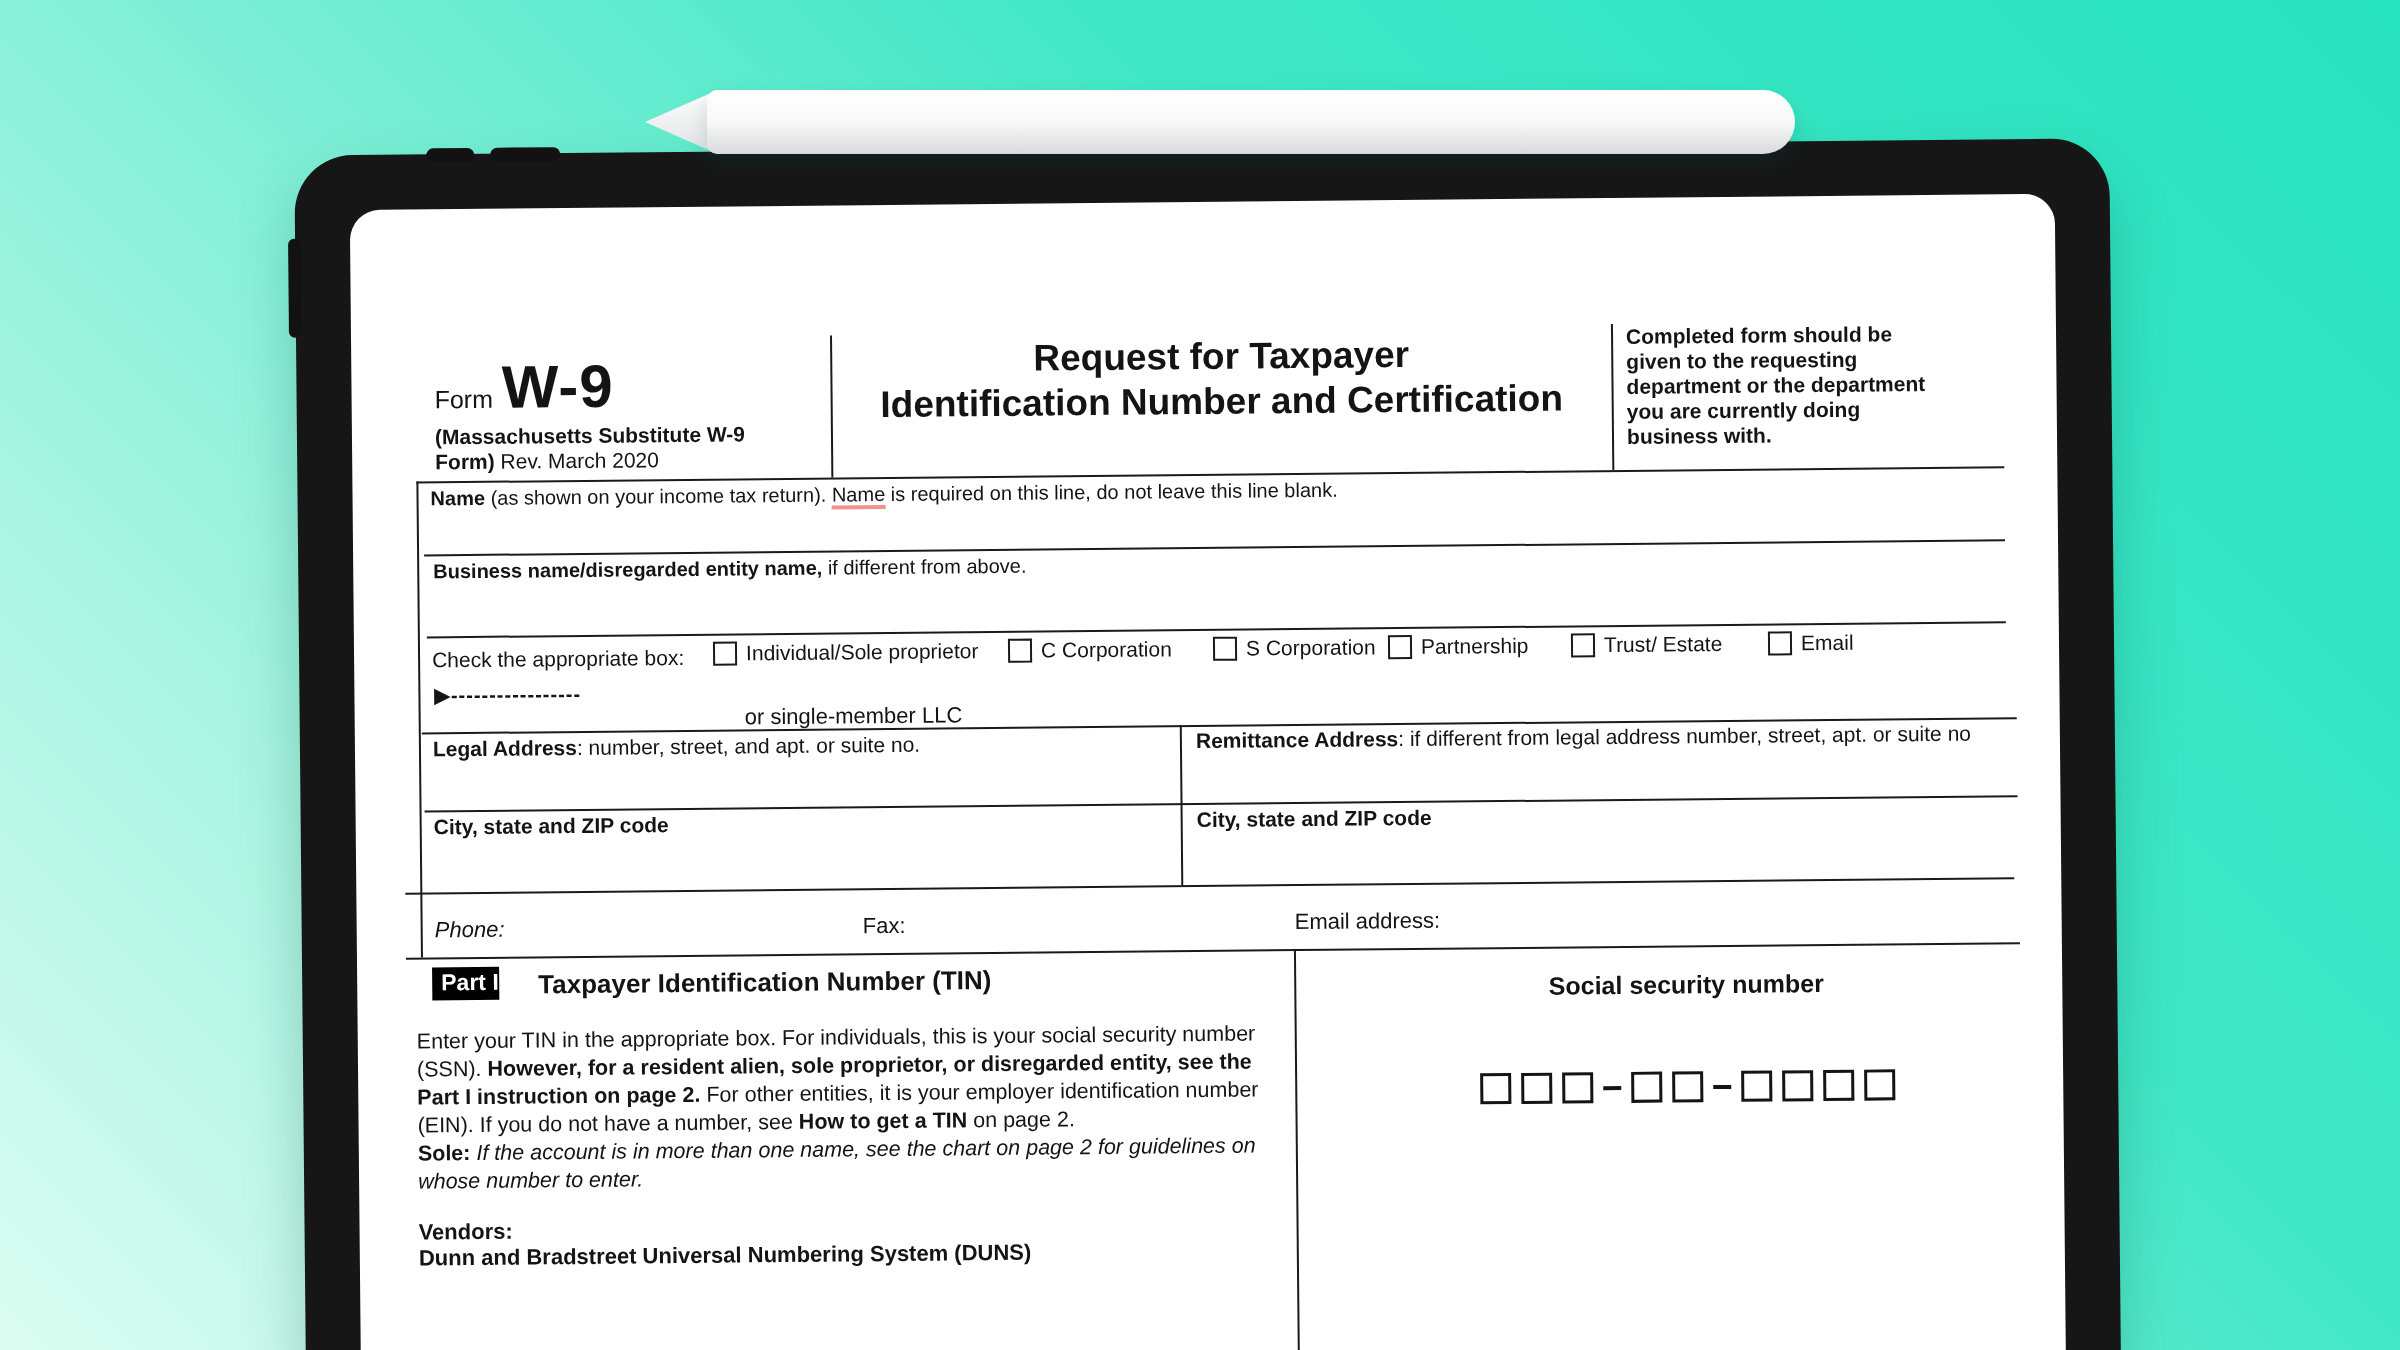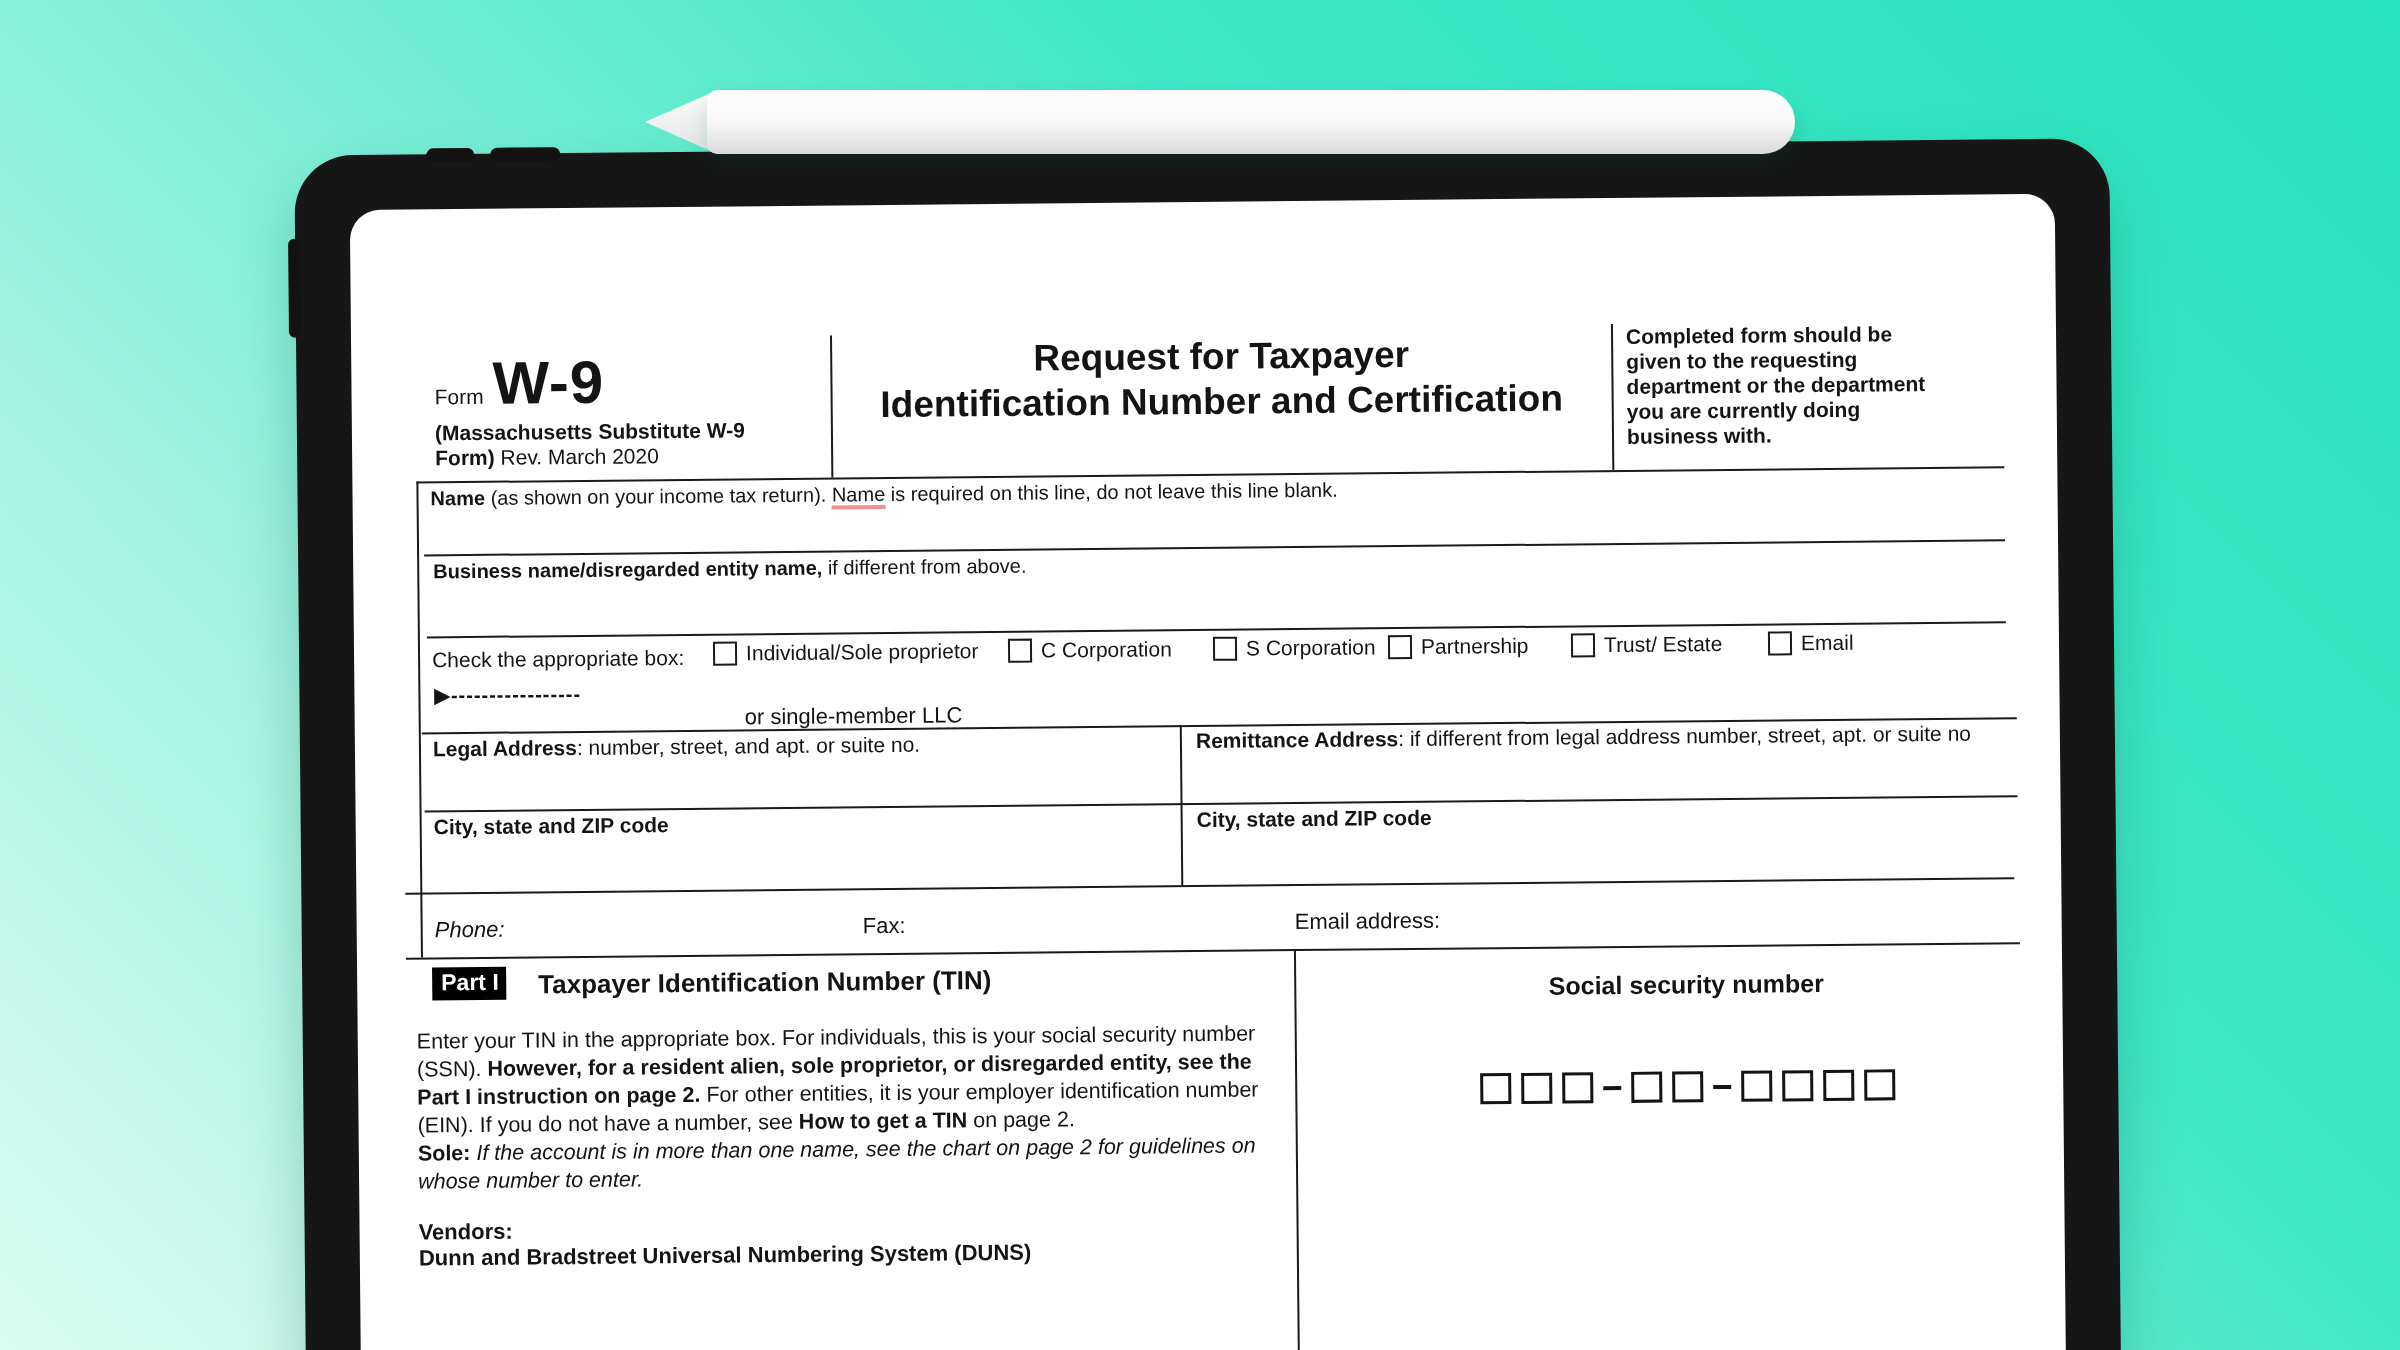--- a/index.html
+++ b/index.html
@@ -28,21 +28,21 @@
   .screen{position:absolute;left:55px;top:55px;width:1705px;height:1445px;background:#ffffff;border-radius:30px;overflow:hidden;}
   
   .form{position:absolute;left:49px;top:118px;width:1614px;height:1032px;}
   .hl{position:absolute;height:2px;background:#1a1a1a;}
   .vl{position:absolute;width:2px;background:#1a1a1a;}
   .b{font-weight:bold;}
   .field-area{position:absolute;}
   
   .w9-block{position:absolute;left:34px;top:10px;width:370px;}
   .w9-line{display:flex;align-items:baseline;gap:9px;}
-  .form-word{font-size:21px;margin-top:48px;}
+  .form-word{font-size:25px;margin-top:48px;}
   .w9-big{font-size:60px;font-weight:bold;letter-spacing:1px;}
   .w9-sub{margin-top:2px;font-size:21px;line-height:25px;width:352px;}
   .hdr-div1{left:430px;top:12px;height:142px;}
   .hdr-title{position:absolute;left:436px;top:14px;width:770px;text-align:center;font-weight:bold;font-size:37px;line-height:45px;}
   .hdr-div2{left:1211px;top:8px;height:146px;}
   .hdr-instr{position:absolute;left:1226px;top:8px;width:302px;font-weight:bold;font-size:21px;line-height:25px;}
   .l1{left:15px;top:154px;width:1588px;}
   .left-border{left:15px;top:154px;height:476px;}
   
   .name-label{position:absolute;left:29px;top:160px;font-size:20px;white-space:nowrap;}
@@ -77,21 +77,21 @@
   
   .phone-label{position:absolute;left:29px;top:590px;font-size:22px;font-style:italic;}
   .fax-label{position:absolute;left:457px;top:590px;font-size:22px;text-align:center;}
   .email-label{position:absolute;left:889px;top:590px;font-size:22px;}
   .phone-input{left:118px;top:585px;width:320px;height:36px;}
   .fax-input{left:518px;top:585px;width:350px;height:36px;}
   .email-input{left:1042px;top:585px;width:550px;height:36px;}
   .l7{left:0;top:630px;width:1614px;}
   
   .part-div{left:888px;top:630px;height:402px;}
-  .part-badge{position:absolute;left:26px;top:640px;background:#000;color:#fff;font-weight:bold;font-size:23px;padding:2px 7px 4px 9px;}
+  .part-badge{position:absolute;left:26px;top:640px;background:#000;color:#fff;font-weight:bold;font-size:23px;padding:2px 0 4px 9px;}
   .part-heading{position:absolute;left:132px;top:643px;font-size:26px;font-weight:bold;}
   .tin-text{position:absolute;left:10px;top:700px;width:858px;font-size:21.5px;line-height:28px;}
   .note-text{font-style:italic;}
   .vendors{margin-top:24px;font-weight:bold;font-size:22px;line-height:26px;}
   .ssn-title{position:absolute;left:940px;top:655px;width:680px;text-align:center;font-weight:bold;font-size:25px;}
   .ssn-boxes{position:absolute;left:940px;top:756px;width:680px;display:flex;justify-content:center;align-items:center;gap:10px;}
   .ssn-box{width:25px;height:25px;border:3px solid #141414;background:#fff;flex:none;}
   .ssn-dash{width:18px;height:4px;background:#141414;flex:none;}
 </style>
 </head>

